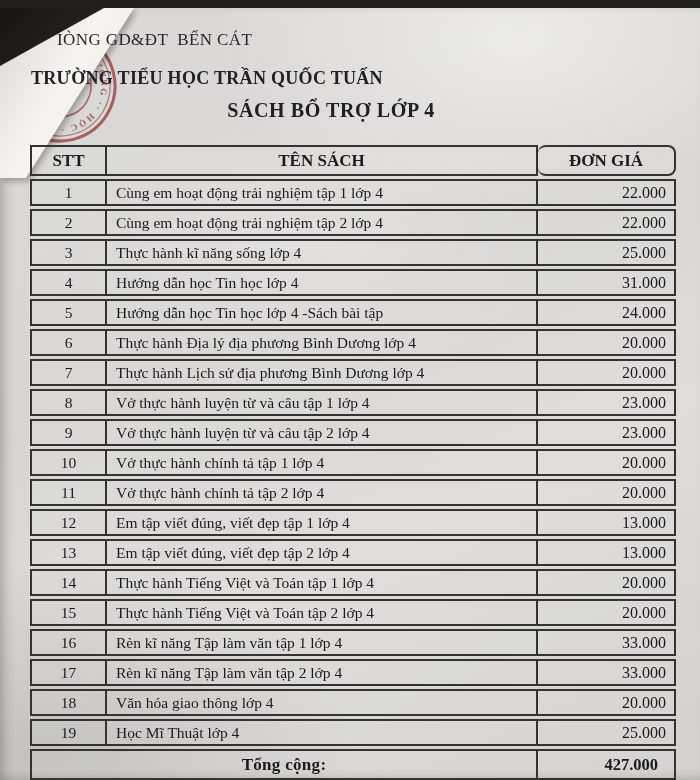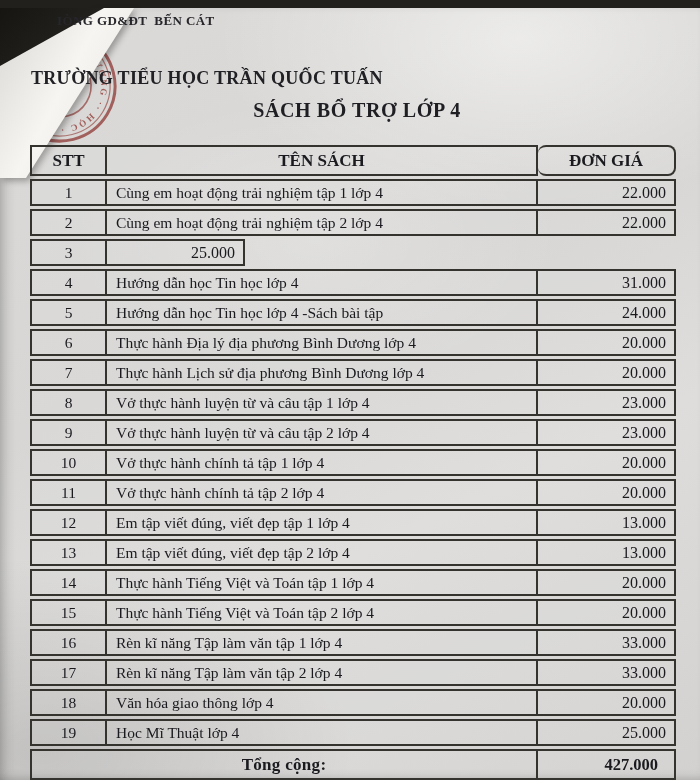--- a/index.html
+++ b/index.html
@@ -29,30 +29,30 @@
     position:absolute;left:0;top:0;width:160px;height:170px;
     clip-path:polygon(96px 0px,134px 0px,26px 170px,0px 170px,0px 50px);
     background:linear-gradient(118deg,#d8d7d3 0%,#f6f5f1 42%,#edebe7 68%,#c6c5c1 100%);
   }
   .corner-dark{
     position:absolute;left:0;top:0;width:112px;height:66px;
     clip-path:polygon(0 0,104px 0,0 58px);
     background:linear-gradient(135deg,#161512,#2b2a26);
   }
   .hdr-line1{
-    position:absolute;left:57px;top:5px;font-size:13px;font-weight:bold;
+    position:absolute;left:57px;top:22px;font-size:17px;font-weight:normal;
     color:#26262b;letter-spacing:.4px;white-space:pre;
   }
   .hdr-line2{
     position:absolute;left:31px;top:60px;font-size:18px;font-weight:bold;
     color:#202025;letter-spacing:.3px;
   }
   .doc-title{
     position:absolute;left:0;top:91px;width:662px;text-align:center;
-    font-size:20px;font-weight:bold;color:#1e1e23;letter-spacing:.6px;margin-left:26px;
+    font-size:20px;font-weight:bold;color:#1e1e23;letter-spacing:.6px;
   }
   .booktable{position:absolute;left:30px;top:137px;width:646px;}
   .trow{display:flex;margin-bottom:3px;}
   .cell{
     box-sizing:border-box;border:2px solid #34332e;
     display:flex;align-items:center;color:#1a1a1f;
     background:rgba(255,255,255,0.05);
   }
   .cell + .cell{border-left:none;}
   .c-stt{width:77px;justify-content:center;font-size:15.5px;}
@@ -105,20 +105,21 @@
           <div class="cell c-name">Cùng em hoạt động trải nghiệm tập 1 lớp 4</div>
           <div class="cell c-price">22.000</div>
         </div>
         <div class="trow">
           <div class="cell c-stt">2</div>
           <div class="cell c-name">Cùng em hoạt động trải nghiệm tập 2 lớp 4</div>
           <div class="cell c-price">22.000</div>
         </div>
         <div class="trow">
           <div class="cell c-stt">3</div>
+          <div class="cell c-name">Thực hành kĩ năng sống lớp 4</div>
           <div class="cell c-price">25.000</div>
         </div>
         <div class="trow">
           <div class="cell c-stt">4</div>
           <div class="cell c-name">Hướng dẫn học Tin học lớp 4</div>
           <div class="cell c-price">31.000</div>
         </div>
         <div class="trow">
           <div class="cell c-stt">5</div>
           <div class="cell c-name">Hướng dẫn học Tin học lớp 4  -Sách bài tập</div>

